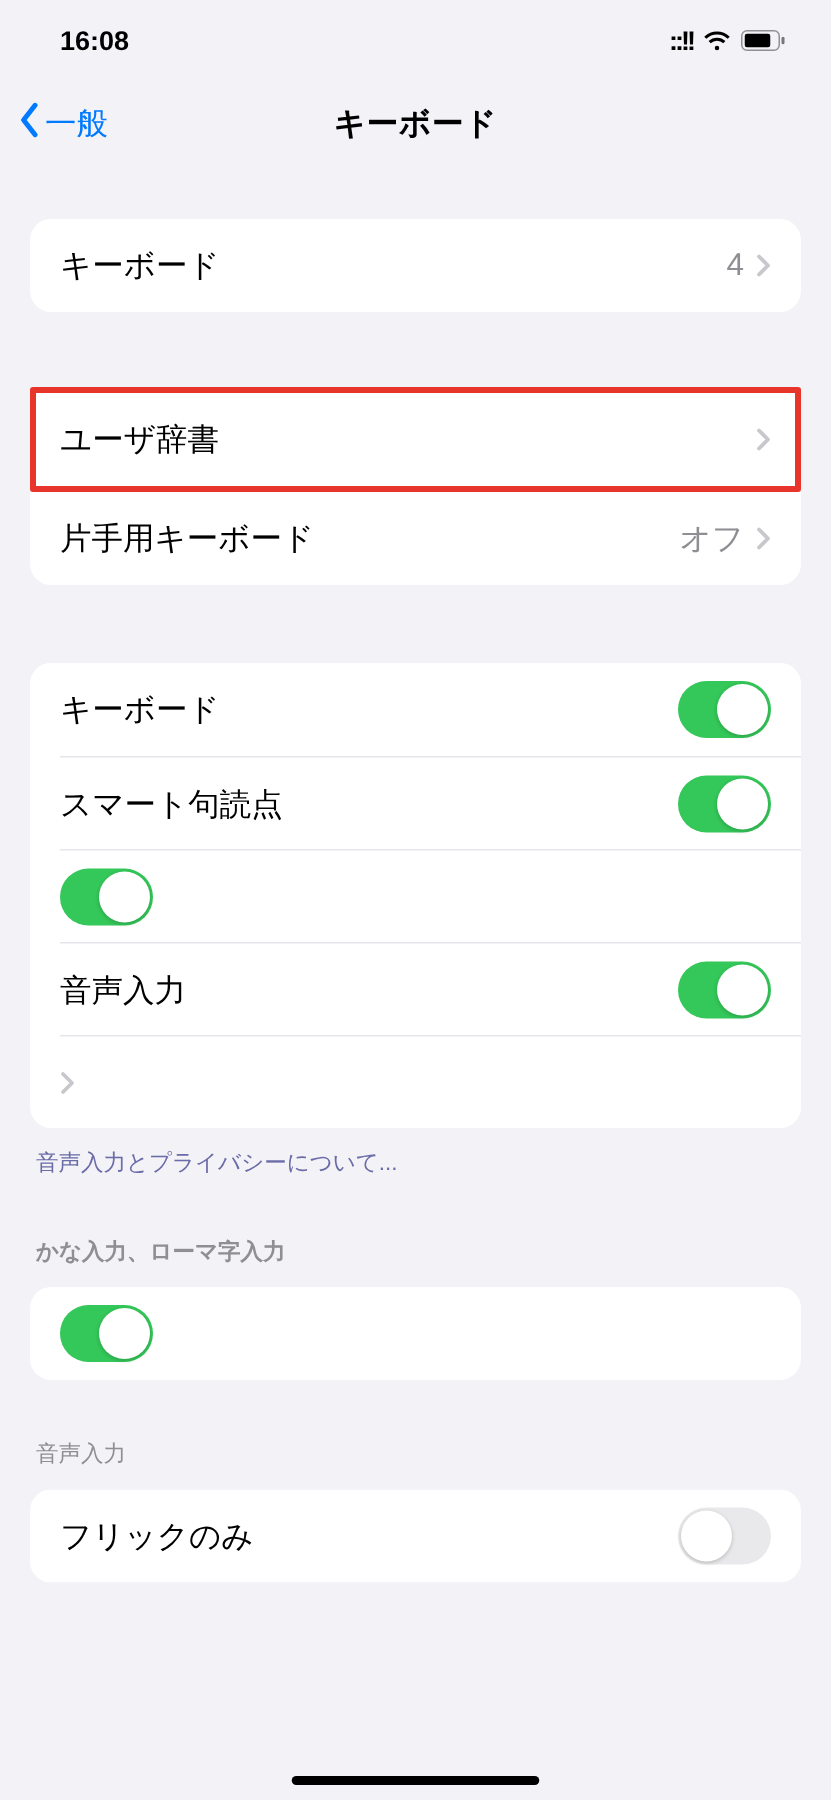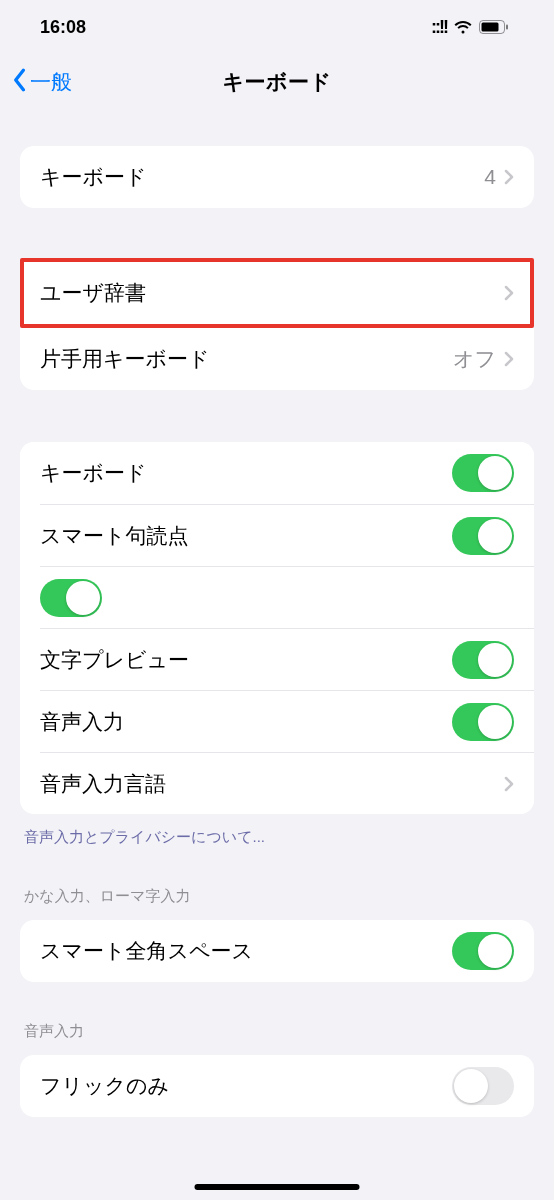--- a/index.html
+++ b/index.html
@@ -9,21 +9,21 @@
     background: #f2f2f7;
     color: #000;
     overflow: hidden;
     position: relative;
   }
   .status-bar {
     height: 54px;
     display: flex;
     justify-content: space-between;
     align-items: center;
-    padding: 0 45px 0 40px;
+    padding: 0 30px 0 40px;
     font-size: 18px;
     font-weight: 600;
   }
   .status-right { display: flex; align-items: center; gap: 6px; }
   .signal { letter-spacing: -2px; font-weight: 700; }
   .nav-bar {
     height: 56px;
     display: flex;
     align-items: center;
     position: relative;
@@ -100,21 +100,21 @@
   .footer-link {
     color: #6b6ba8;
     font-size: 15px;
     margin: 14px 4px 0;
   }
   .section-header {
     color: #8e8e93;
     font-size: 15px;
     margin: 40px 4px 0;
   }
-  .section-header.small-gap { margin-top: 40px; }
+  .section-header.small-gap { margin-top: 40px; font-weight: bold; }
   .home-indicator {
     position: absolute;
     bottom: 10px;
     left: 50%;
     transform: translateX(-50%);
     width: 165px;
     height: 6px;
     background: #000;
     border-radius: 3px;
   }
@@ -191,45 +191,37 @@
       <div class="toggle on">
           <div class="knob"></div>
         </div>
     </div>
     <div class="row">
       <div class="toggle on">
           <div class="knob"></div>
         </div>
     </div>
     <div class="row">
-      <span class="row-label">文字プレビュー</span>
-      <div class="toggle on">
-          <div class="knob"></div>
-        </div>
-    </div>
-    <div class="row">
       <span class="row-label">音声入力</span>
       <div class="toggle on">
           <div class="knob"></div>
         </div>
     </div>
     <div class="row">
-      <span class="row-label">音声入力言語</span>
       <svg class="chev" viewBox="0 0 10 16">
           <path d="M2 2l6 6-6 6" fill="none" stroke="#c7c7cc" stroke-width="2.5" stroke-linecap="round" stroke-linejoin="round"></path>
         </svg>
     </div>
   </div>
 
   <div class="footer-link">音声入力とプライバシーについて...</div>
 
   <div class="section-header small-gap">かな入力、ローマ字入力</div>
   <div class="group g4">
     <div class="row">
-      <span class="row-label">スマート全角スペース</span>
       <div class="toggle on">
           <div class="knob"></div>
         </div>
     </div>
   </div>
 
   <div class="section-header">音声入力</div>
   <div class="group g5">
     <div class="row">
       <span class="row-label">フリックのみ</span>

